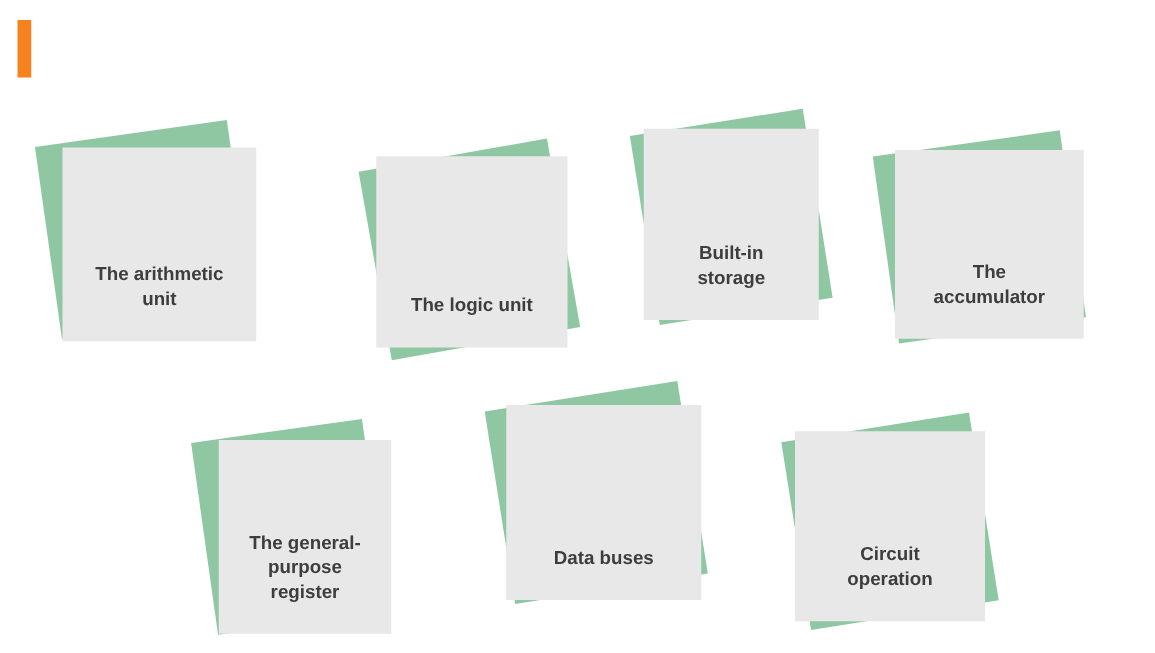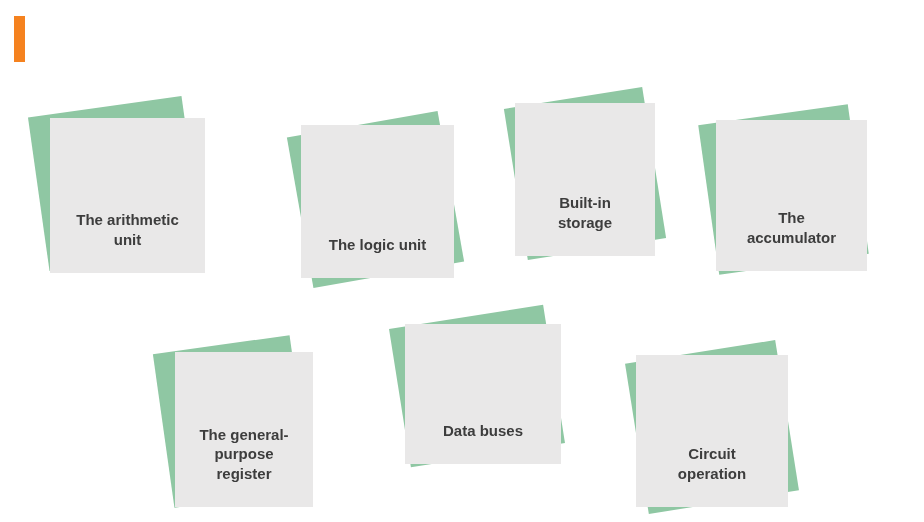--- a/index.html
+++ b/index.html
@@ -106,28 +106,28 @@
       </div>
     </div>
 
     <div class="note" style="left:175px; top:352px; width:138px; height:155px;">
       <div class="note-back" style="transform: translate(-12px,-8px) rotate(-8deg);"></div>
       <div class="note-front">
         <span class="note-label">The general-purpose register</span>
       </div>
     </div>
 
-    <div class="note" style="left:405px; top:324px; width:156px; height:140px;">
+    <div class="note" style="left:405px; top:324px; width:156px; height:156px;">
       <div class="note-back" style="transform: translate(-6px,-8px) rotate(-9deg);"></div>
       <div class="note-front">
         <span class="note-label">Data buses</span>
       </div>
     </div>
 
-    <div class="note" style="left:636px; top:355px; width:152px; height:152px;">
+    <div class="note" style="left:636px; top:345px; width:152px; height:152px;">
       <div class="note-back" style="transform: translate(0px,-4px) rotate(-9deg);"></div>
       <div class="note-front">
         <span class="note-label">Circuit operation</span>
       </div>
     </div>
 
   </div>
 </div>
 
 </body></html>

